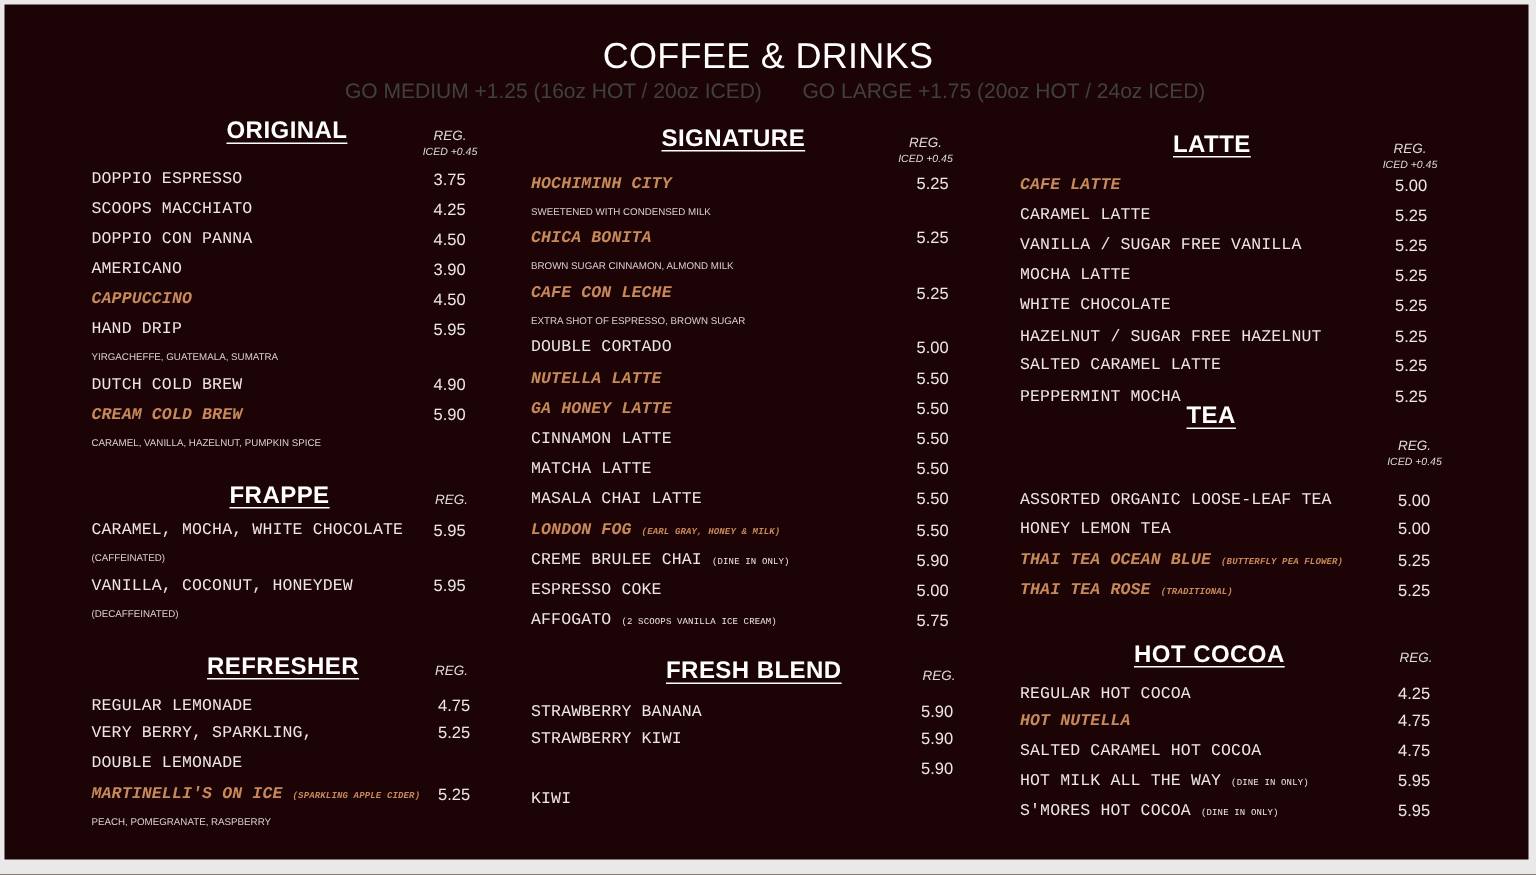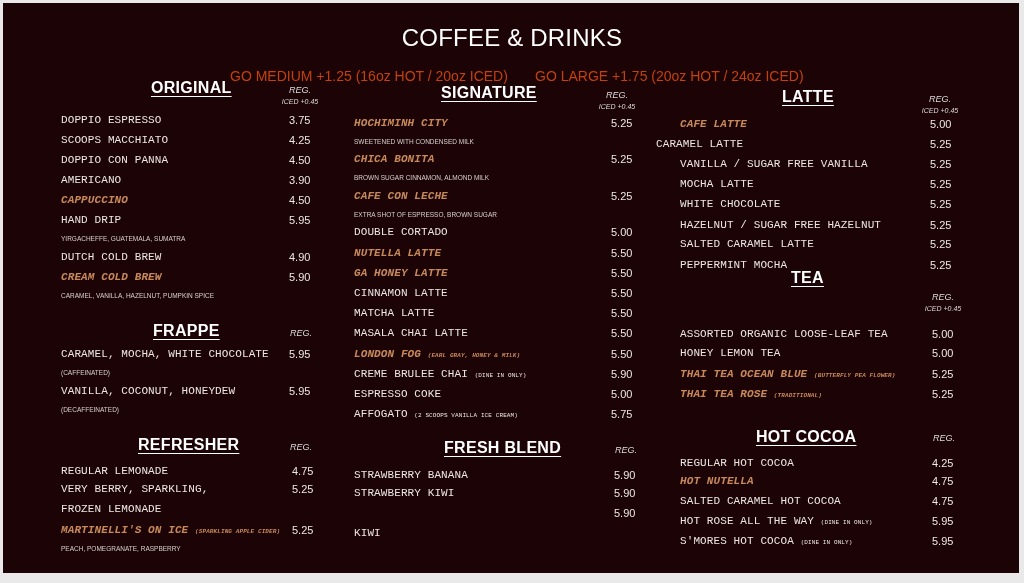--- a/index.html
+++ b/index.html
@@ -1,20 +1,20 @@
 <!DOCTYPE html>
 <html><head>
 <meta charset="utf-8">
 <style>
   html, body { margin:0; padding:0; }
   body { width:1024px; height:583px; background:#e9e9ea; position:relative; overflow:hidden;
          font-family:"Liberation Sans", "DejaVu Sans", sans-serif; }
   .board { position:absolute; left:3px; top:3px; width:1016px; height:570px; background:#1c0406; color:#ece6e4; }
   .title { position:absolute; left:0; width:1024px; top:24px; text-align:center; font-size:24px; color:#fff; letter-spacing:0.2px; }
-  .sub { position:absolute; top:52px; font-size:14px; color:#c2410c;margin-top:16px; }
+  .sub { position:absolute; top:52px; font-size:14px; color:#404040; }
   .sec-title { position:absolute; font-size:16px; font-weight:bold; text-decoration:underline; text-underline-offset:3px; color:#fff; letter-spacing:0.3px; }
   .reg { position:absolute; text-align:center; font-size:8px; color:#ddd; line-height:11px; width:60px;font-style:italic; }
   .reg .r1 { font-size:9px; }
   .reg .r2 { font-size:7px; }
   .item { position:absolute; font-size:11px; color:#ece6e4; white-space:nowrap; letter-spacing:0.1px;font-family:Liberation Mono, monospace; }
   .item.sp { color:#c8895a; font-style:italic; font-weight:bold; }
   .item .note { font-size:6px; font-weight:normal; }
   .item.sp .note { font-weight:bold; }
   .price { position:absolute; font-size:11px; color:#ece6e4; }
   .desc { position:absolute; font-size:6.5px; color:#d8d0cd; white-space:nowrap; }
@@ -64,21 +64,21 @@
 <div class="desc" style="left:61px;top:406px">(DECAFFEINATED)</div>
 
 <div class="sec-title" style="left:138px;top:436px">REFRESHER</div>
 <div class="reg" style="left:271px;top:442px">
     <div class="r1">REG.</div>
   </div>
 <div class="item" style="left:61px;top:465px">REGULAR LEMONADE</div>
 <div class="price" style="left:292px;top:465px">4.75</div>
 <div class="item" style="left:61px;top:483px">VERY BERRY, SPARKLING,</div>
 <div class="price" style="left:292px;top:483px">5.25</div>
-<div class="item" style="left:61px;top:503px">FROZEN LEMONADE</div>
+<div class="item" style="left:61px;top:503px">DOUBLE LEMONADE</div>
 <div class="item sp" style="left:61px;top:524px"><span>MARTINELLI'S ON ICE</span> <span class="note">(SPARKLING APPLE CIDER)</span></div>
 <div class="price" style="left:292px;top:524px">5.25</div>
 <div class="desc" style="left:61px;top:545px">PEACH, POMEGRANATE, RASPBERRY</div>
 
 <div class="sec-title" style="left:441px;top:84px">SIGNATURE</div>
 <div class="reg" style="left:587px;top:90px">
     <div class="r1">REG.</div>
     <div class="r2">ICED +0.45</div>
   </div>
 <div class="item sp" style="left:354px;top:117px">HOCHIMINH CITY</div>
@@ -122,21 +122,21 @@
 <div class="item" style="left:354px;top:527px">KIWI</div>
 <div class="price" style="left:614px;top:507px">5.90</div>
 
 <div class="sec-title" style="left:782px;top:88px">LATTE</div>
 <div class="reg" style="left:910px;top:94px">
     <div class="r1">REG.</div>
     <div class="r2">ICED +0.45</div>
   </div>
 <div class="item sp" style="left:680px;top:118px">CAFE LATTE</div>
 <div class="price" style="left:930px;top:118px">5.00</div>
-<div class="item" style="left:656px;top:138px">CARAMEL LATTE</div>
+<div class="item" style="left:680px;top:138px">CARAMEL LATTE</div>
 <div class="price" style="left:930px;top:138px">5.25</div>
 <div class="item" style="left:680px;top:158px">VANILLA / SUGAR FREE VANILLA</div>
 <div class="price" style="left:930px;top:158px">5.25</div>
 <div class="item" style="left:680px;top:178px">MOCHA LATTE</div>
 <div class="price" style="left:930px;top:178px">5.25</div>
 <div class="item" style="left:680px;top:198px">WHITE CHOCOLATE</div>
 <div class="price" style="left:930px;top:198px">5.25</div>
 <div class="item" style="left:680px;top:219px">HAZELNUT / SUGAR FREE HAZELNUT</div>
 <div class="price" style="left:930px;top:219px">5.25</div>
 <div class="item" style="left:680px;top:238px">SALTED CARAMEL LATTE</div>
@@ -161,16 +161,16 @@
 <div class="sec-title" style="left:756px;top:428px">HOT COCOA</div>
 <div class="reg" style="left:914px;top:433px">
     <div class="r1">REG.</div>
   </div>
 <div class="item" style="left:680px;top:457px">REGULAR HOT COCOA</div>
 <div class="price" style="left:932px;top:457px">4.25</div>
 <div class="item sp" style="left:680px;top:475px">HOT NUTELLA</div>
 <div class="price" style="left:932px;top:475px">4.75</div>
 <div class="item" style="left:680px;top:495px">SALTED CARAMEL HOT COCOA</div>
 <div class="price" style="left:932px;top:495px">4.75</div>
-<div class="item" style="left:680px;top:515px"><span>HOT ROSE ALL THE WAY</span> <span class="note">(DINE IN ONLY)</span></div>
+<div class="item" style="left:680px;top:515px"><span>HOT MILK ALL THE WAY</span> <span class="note">(DINE IN ONLY)</span></div>
 <div class="price" style="left:932px;top:515px">5.95</div>
 <div class="item" style="left:680px;top:535px"><span>S'MORES HOT COCOA</span> <span class="note">(DINE IN ONLY)</span></div>
 <div class="price" style="left:932px;top:535px">5.95</div>
 
 </body></html>

